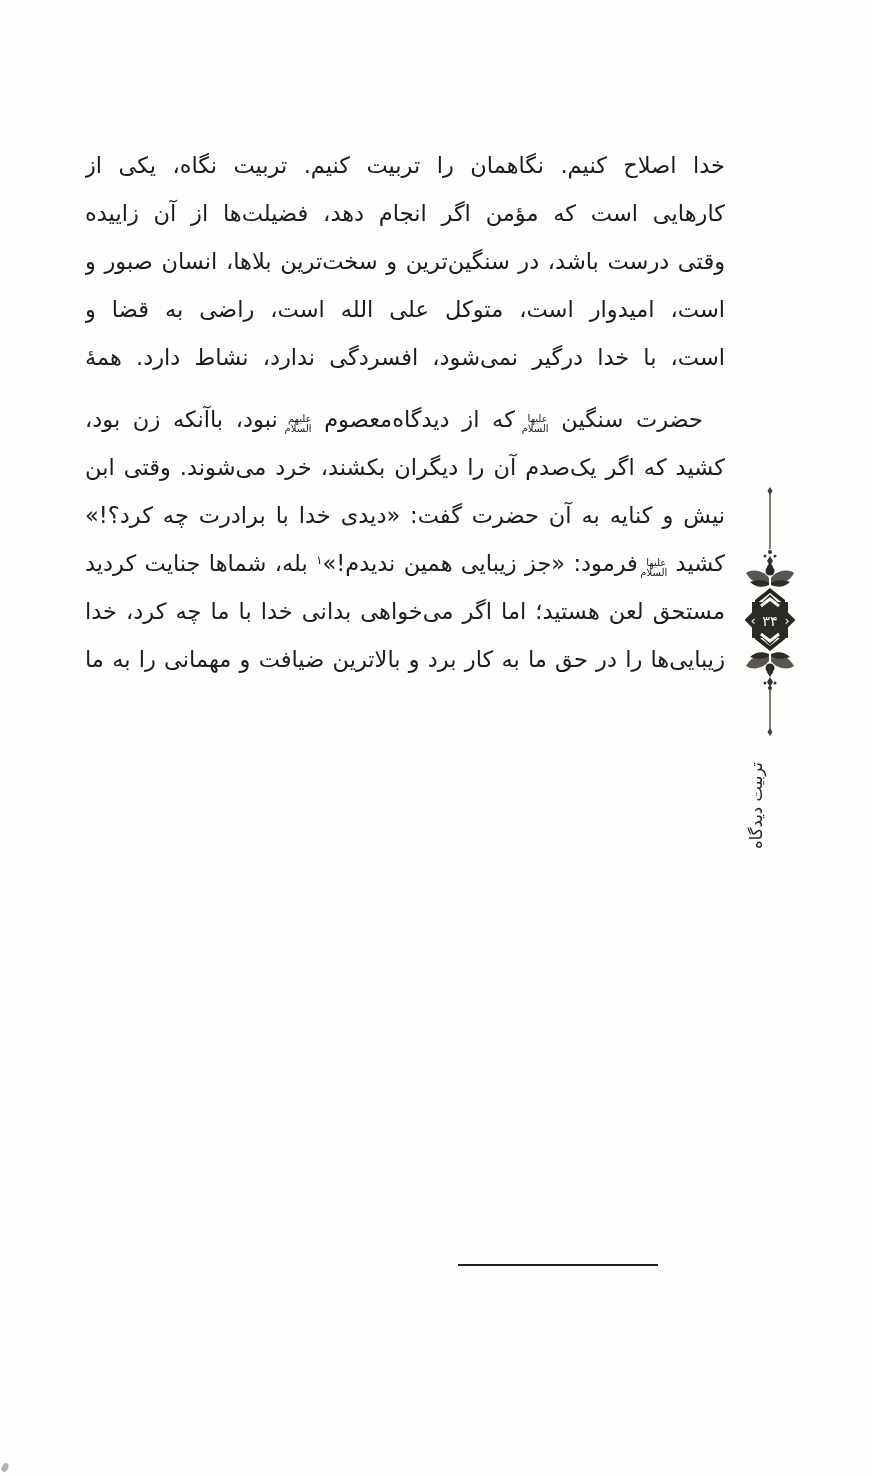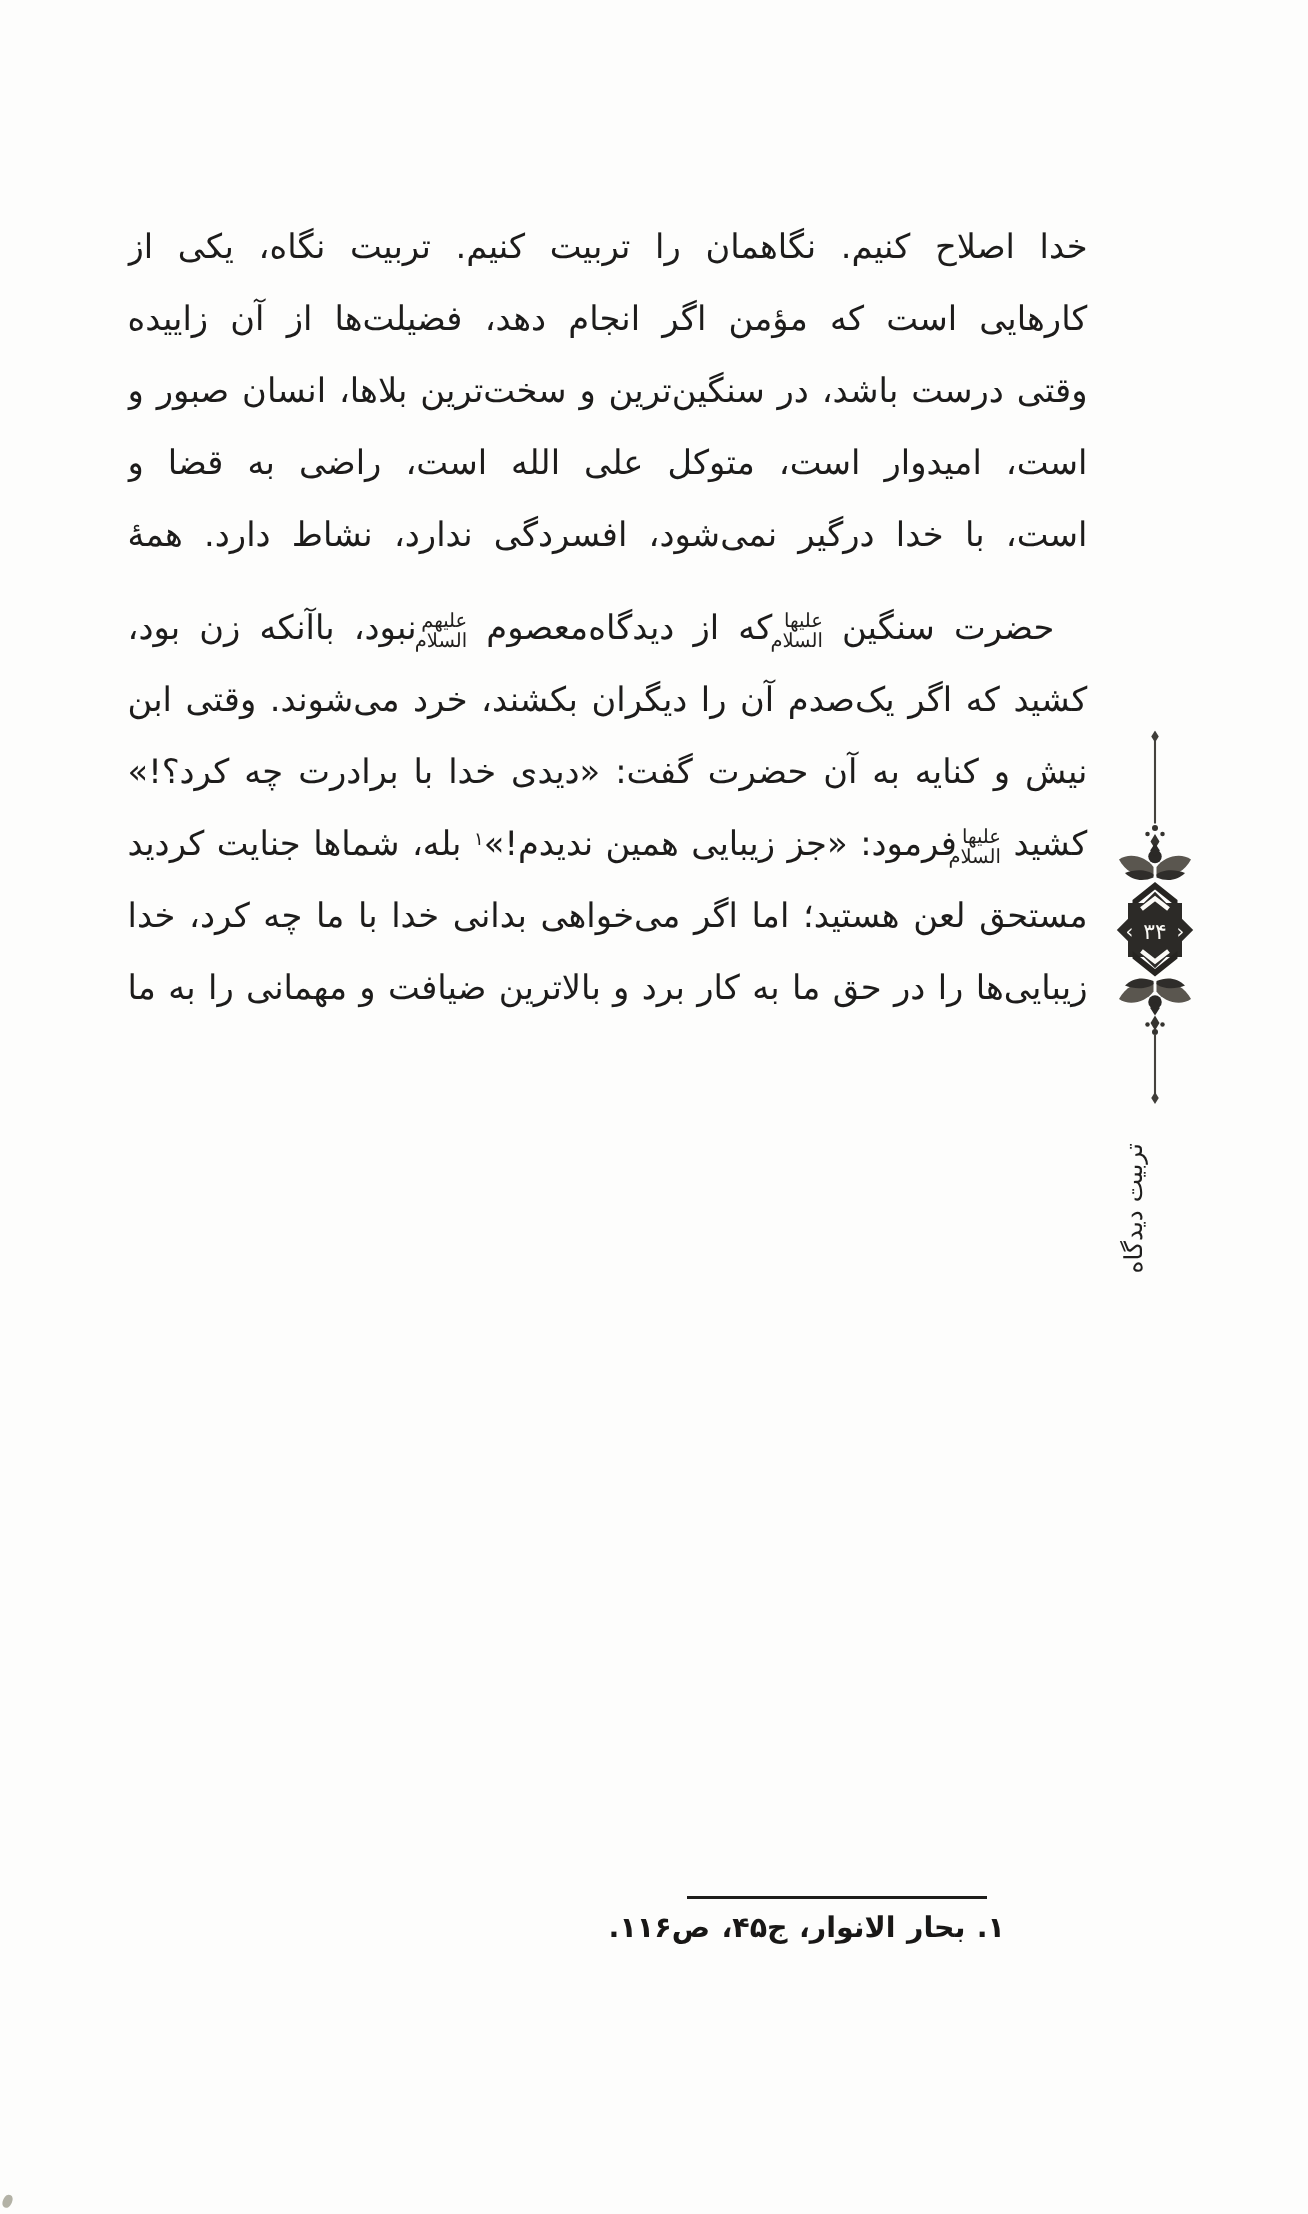--- a/index.html
+++ b/index.html
@@ -16,22 +16,22 @@
   .para{margin:0;}
   .para2{margin-top:14px;}
   .tline{
     height:48px;line-height:48px;overflow:hidden;
     text-align:justify;text-align-last:justify;
     word-spacing:1px;white-space:normal;
   }
   .tline.last{text-align-last:right;}
   .tline.indent{padding-right:22px;}
   .hon{
-    display:inline-block;width:21px;font-size:13px;line-height:1;
-    text-align:right;vertical-align:-5px;color:#22201e;
+    display:inline-block;width:21px;font-size:10px;line-height:1;
+    text-align:left;vertical-align:-5px;color:#22201e;
     white-space:normal;word-spacing:normal;letter-spacing:0;
   }
   .sup{font-size:12px;vertical-align:7px;line-height:0;}
   
   .ornament{position:absolute;left:740px;top:487px;width:60px;height:250px;}
   
   .margin-title{
     position:absolute;left:700px;top:795px;width:112px;height:21px;
     line-height:21px;text-align:center;direction:rtl;
     transform:rotate(-90deg);transform-origin:center center;
@@ -127,16 +127,15 @@
         <circle cx="35" cy="196" r="1.5"></circle>
         <circle cx="30" cy="201" r="2"></circle>
     </g>
     <line x1="30" y1="203" x2="30" y2="243" stroke="#45423d" stroke-width="1.4"></line>
     <path d="M30 241 l2.5 4 -2.5 4 -2.5 -4 Z" fill="#3f3d39"></path>
   </svg>
 
   <div class="margin-title">تربیت دیدگاه</div>
 
   <div class="footnote-rule"></div>
-  <div class="footnote">١. بحار الانوار، ج۴۵، ص۱۱۶.</div>
 
   <div class="speck"></div>
 </div>
 
 </body></html>

